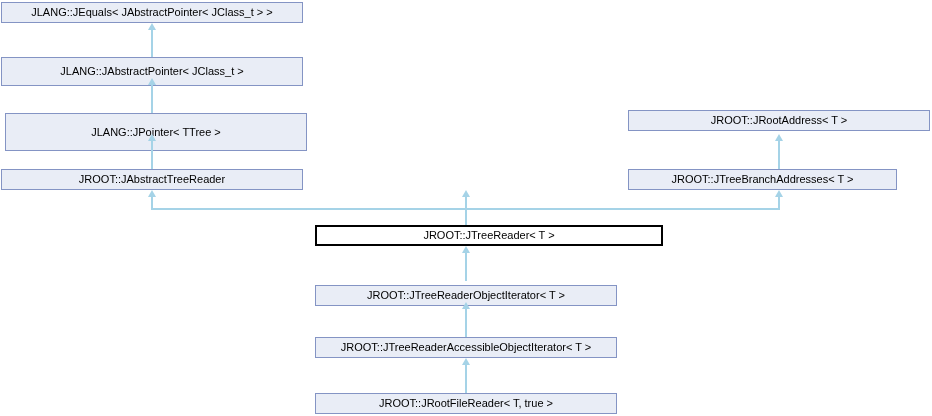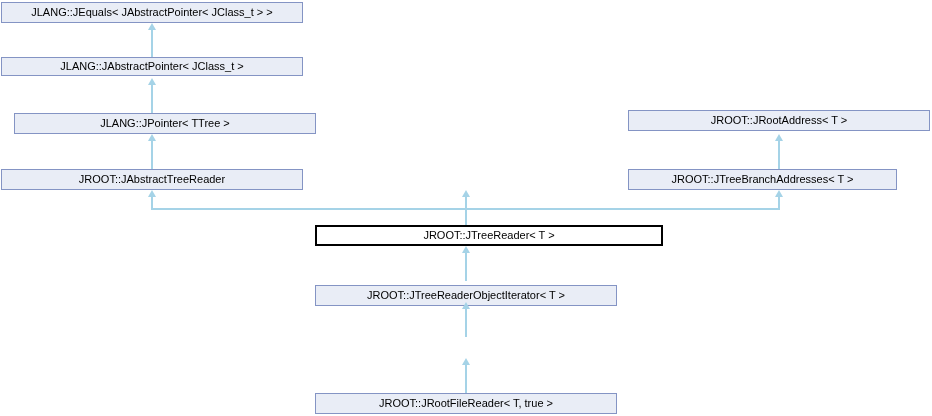--- a/index.html
+++ b/index.html
@@ -54,27 +54,28 @@
     border-left: 4px solid transparent;
     border-right: 4px solid transparent;
     border-bottom: 7px solid var(--edge-color);
   }
 </style>
 </head>
 <body>
 
 <div id="diagram">
     <div class="node" style="left: 1px; top: 2px; width: 302px; height: 21px;">JLANG::JEquals&lt; JAbstractPointer&lt; JClass_t &gt; &gt;</div>
-    <div class="node" style="left: 1px; top: 57px; width: 302px; height: 19px;">JLANG::JAbstractPointer&lt; JClass_t &gt;</div>
-    <div class="node" style="left: 14px; top: 113px; width: 302px; height: 21px;">JLANG::JPointer&lt; TTree &gt;</div>
+    <div class="node" style="left: 1px; top: 57px; width: 302px; height: 29px;">JLANG::JAbstractPointer&lt; JClass_t &gt;</div>
+    <div class="node" style="left: 5px; top: 113px; width: 302px; height: 38px;">JLANG::JPointer&lt; TTree &gt;</div>
     <div class="node" style="left: 1px; top: 169px; width: 302px; height: 21px;">JROOT::JAbstractTreeReader</div>
     <div class="node" style="left: 628px; top: 110px; width: 302px; height: 21px;">JROOT::JRootAddress&lt; T &gt;</div>
     <div class="node" style="left: 628px; top: 169px; width: 269px; height: 21px;">JROOT::JTreeBranchAddresses&lt; T &gt;</div>
     <div class="node current" style="left: 315px; top: 225px; width: 348px; height: 21px;">JROOT::JTreeReader&lt; T &gt;</div>
     <div class="node" style="left: 315px; top: 285px; width: 302px; height: 21px;">JROOT::JTreeReaderObjectIterator&lt; T &gt;</div>
+    <div class="node" style="left: 315px; top: 337px; width: 302px; height: 21px;">JROOT::JTreeReaderAccessibleObjectIterator&lt; T &gt;</div>
     <div class="node" style="left: 315px; top: 393px; width: 302px; height: 21px;">JROOT::JRootFileReader&lt; T, true &gt;</div>
     <div class="edge-arrowhead" style="left: 148px; top: 23px;"></div>
     <div class="edge-line" style="left: 151.25px; top: 29px; width: 1.5px; height: 28px;"></div>
     <div class="edge-arrowhead" style="left: 148px; top: 78px;"></div>
     <div class="edge-line" style="left: 151.25px; top: 84px; width: 1.5px; height: 29px;"></div>
     <div class="edge-arrowhead" style="left: 148px; top: 134px;"></div>
     <div class="edge-line" style="left: 151.25px; top: 140px; width: 1.5px; height: 29px;"></div>
     <div class="edge-arrowhead" style="left: 775px; top: 134px;"></div>
     <div class="edge-line" style="left: 778.25px; top: 140px; width: 1.5px; height: 29px;"></div>
     <div class="edge-arrowhead" style="left: 148px; top: 190px;"></div>

